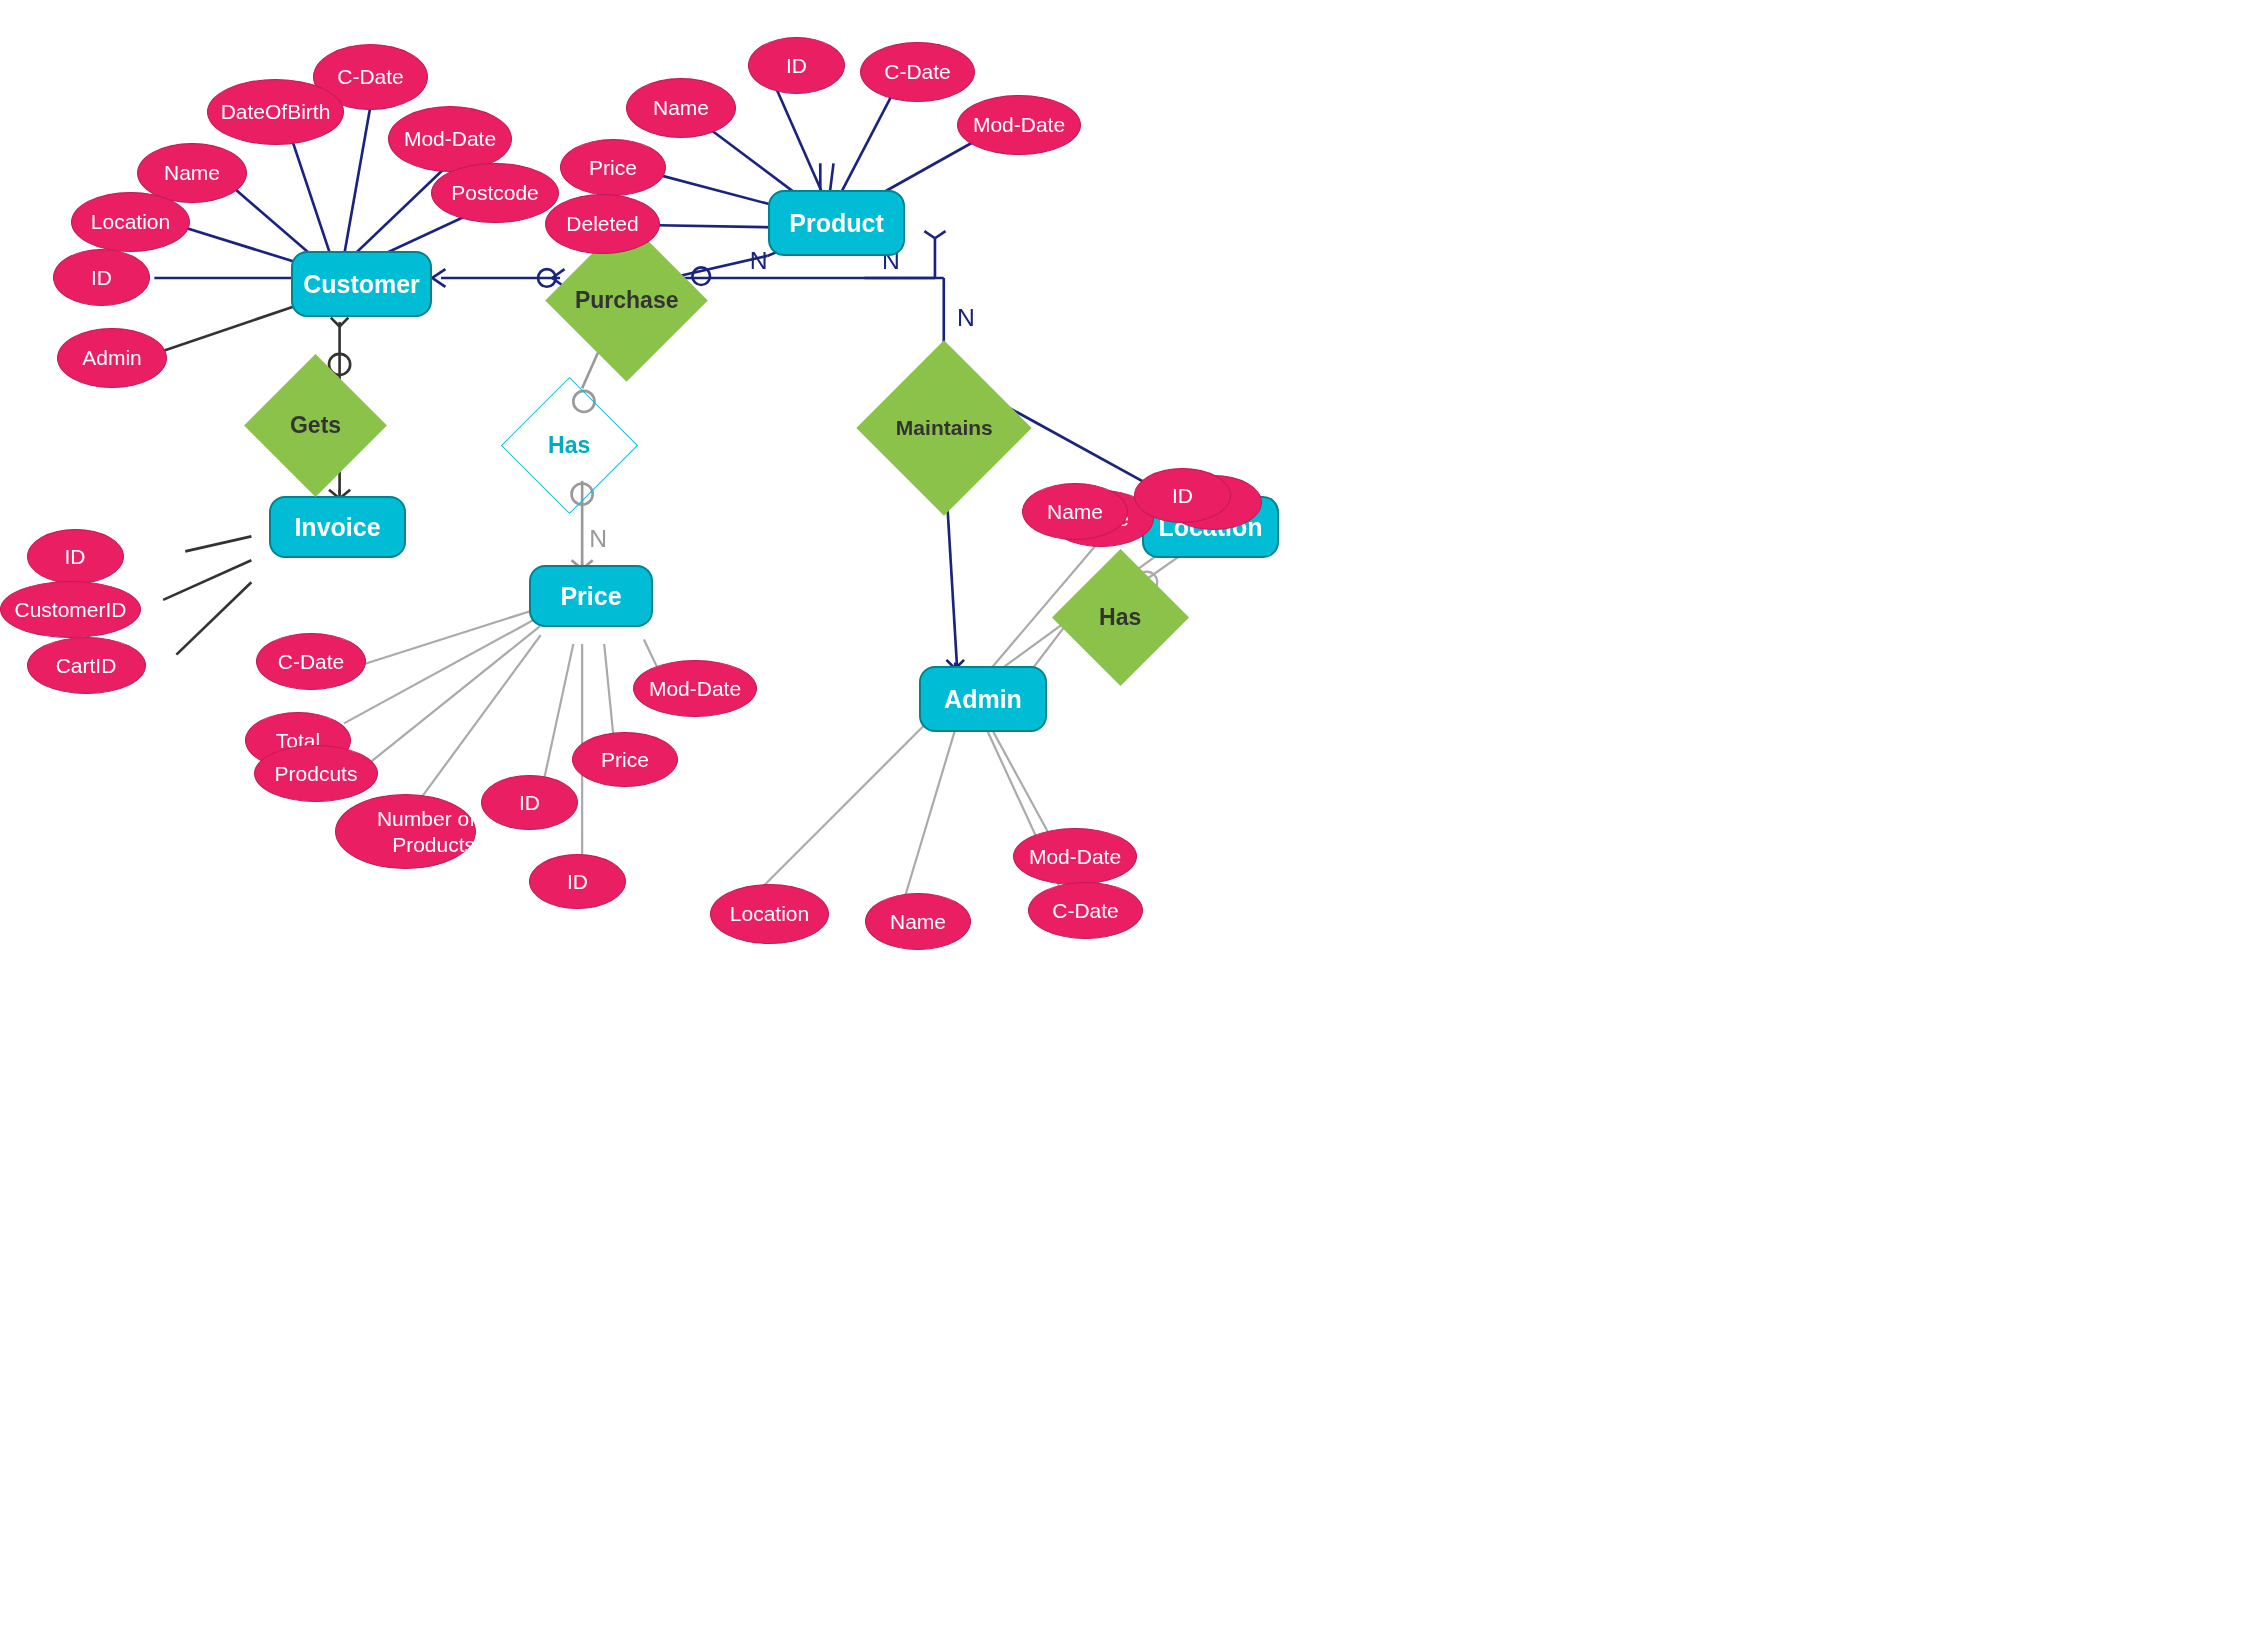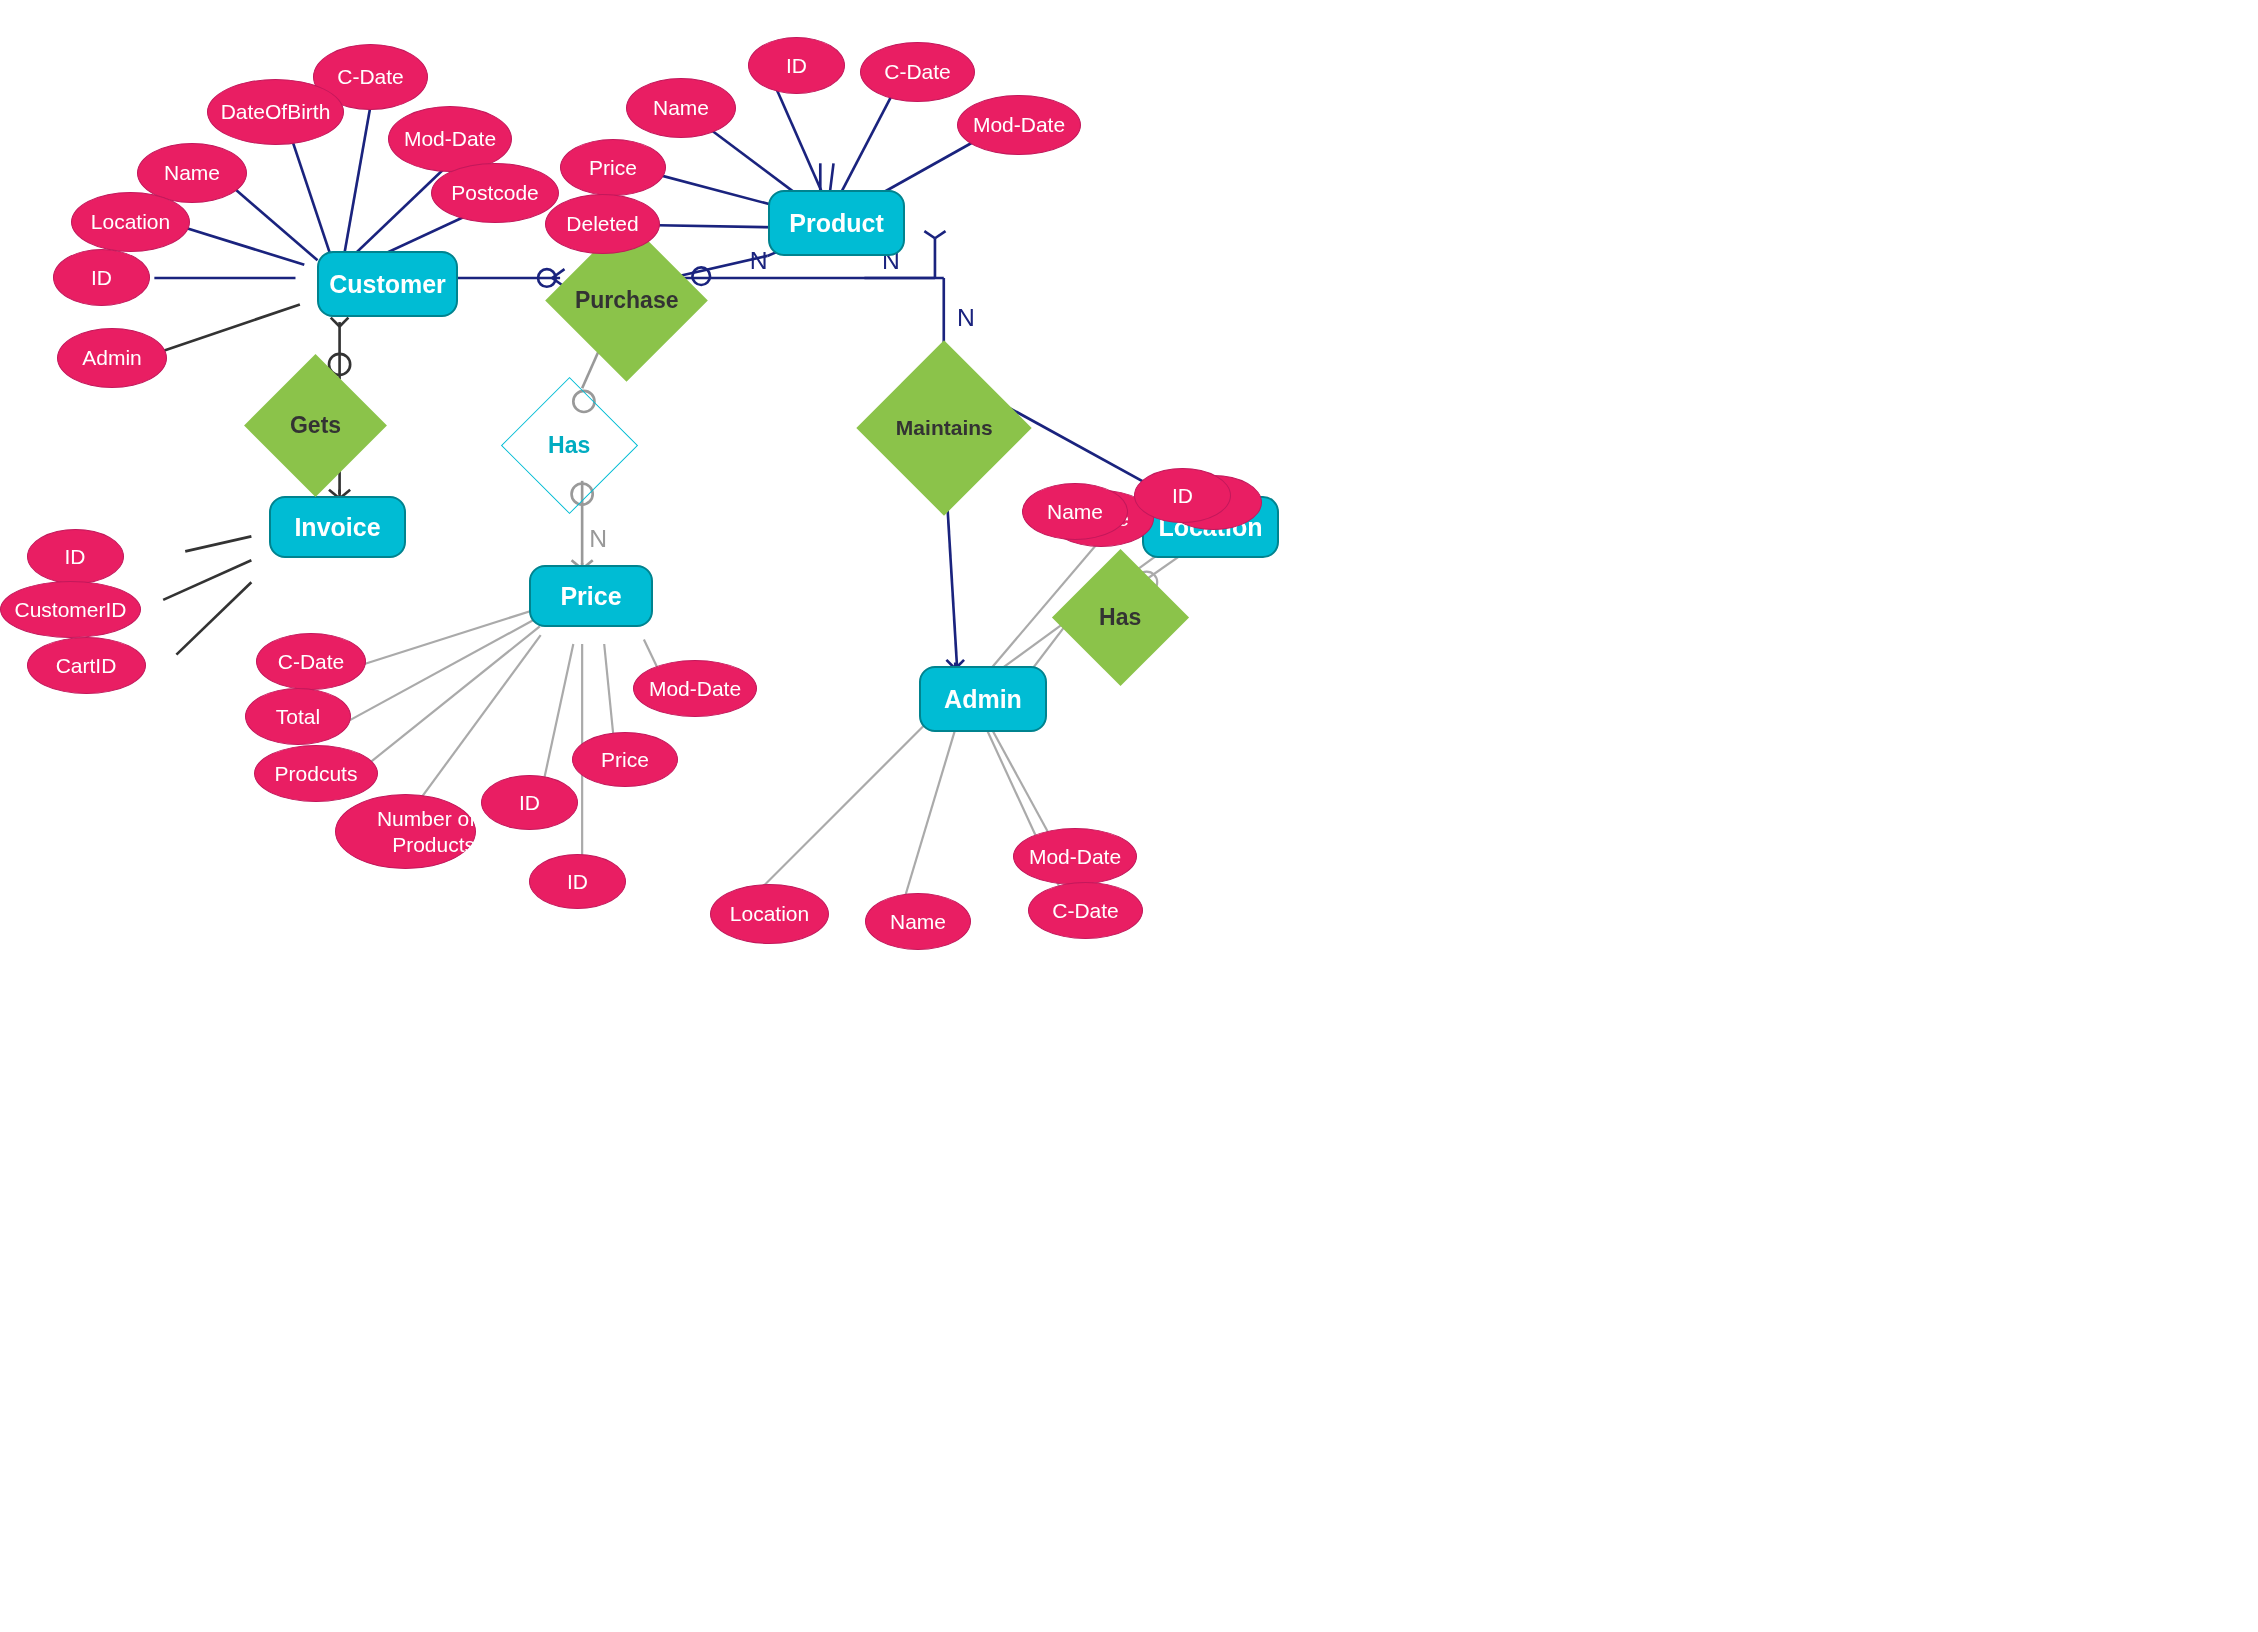--- a/index.html
+++ b/index.html
@@ -208,21 +208,21 @@
   <line x1="1025" y1="1020" x2="1088" y2="810" stroke="#aaa" stroke-width="2.5"></line>
 
   <line x1="860" y1="1010" x2="1060" y2="810" stroke="#aaa" stroke-width="2.5"></line>
 
   <line x1="1268" y1="588" x2="1120" y2="762" stroke="#aaa" stroke-width="2.5"></line>
 
   <line x1="1393" y1="570" x2="1130" y2="762" stroke="#aaa" stroke-width="2.5"></line>
 
 </svg>
 
-<div class="entity entity-box" style="left:291px; top:251px; width:141px; height:66px;margin-left:26px;">
+<div class="entity entity-box" style="left:291px; top:251px; width:141px; height:66px;">
   <span>Customer</span>
 </div>
 
 <div class="entity entity-box" style="left:768px; top:190px; width:137px; height:66px;">
   <span>Product</span>
 </div>
 
 <div class="entity entity-box" style="left:251px; top:496px; width:137px; height:62px;margin-left:18px;">
   <span>Invoice</span>
 </div>
@@ -319,21 +319,21 @@
 <div class="entity attribute-ellipse" style="left:0; top:581px; width:141px; height:57px;">
   <span>CustomerID</span>
 </div>
 <div class="entity attribute-ellipse" style="left:26.5px; top:637px; width:119px; height:57px;">
   <span>CartID</span>
 </div>
 
 <div class="entity attribute-ellipse" style="left:256px; top:633px; width:110px; height:57px;">
   <span>C-Date</span>
 </div>
-<div class="entity attribute-ellipse" style="left:245px; top:688px; width:106px; height:57px;">
+<div class="entity attribute-ellipse" style="left:245px; top:712px; width:106px; height:57px;">
   <span>Total</span>
 </div>
 <div class="entity attribute-ellipse" style="left:254px; top:745px; width:124px; height:57px;">
   <span>Prodcuts</span>
 </div>
 <div class="entity attribute-ellipse" style="left:335px; top:794px; width:141px; height:75px; line-height:1.2;">
   <span style="text-align:right;">Number of Products</span>
 </div>
 <div class="entity attribute-ellipse" style="left:481px; top:775px; width:97px; height:55px;">
   <span>ID</span>

